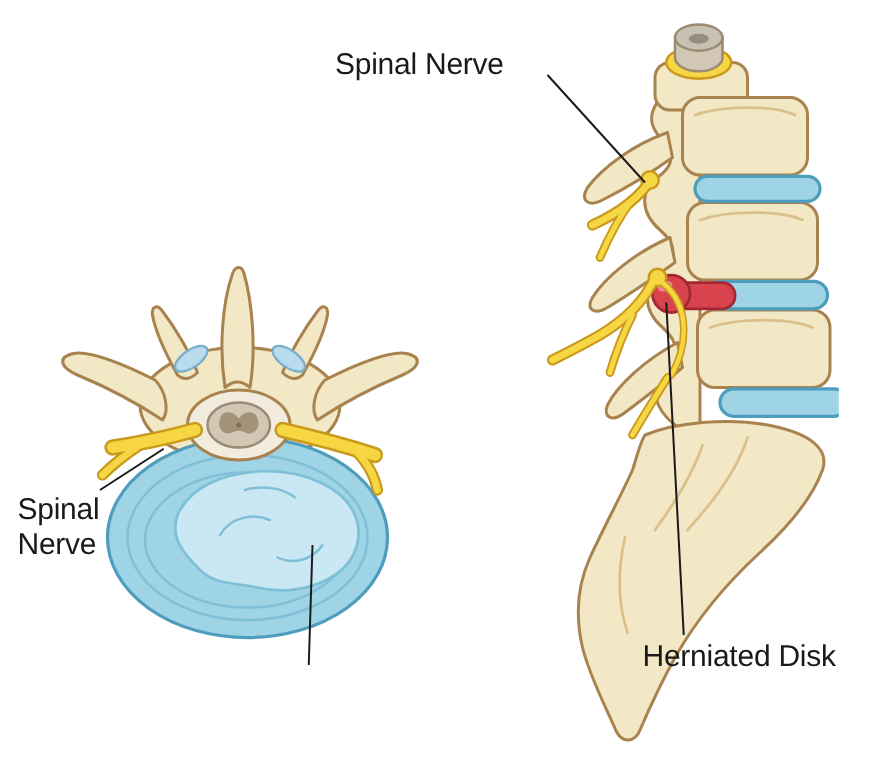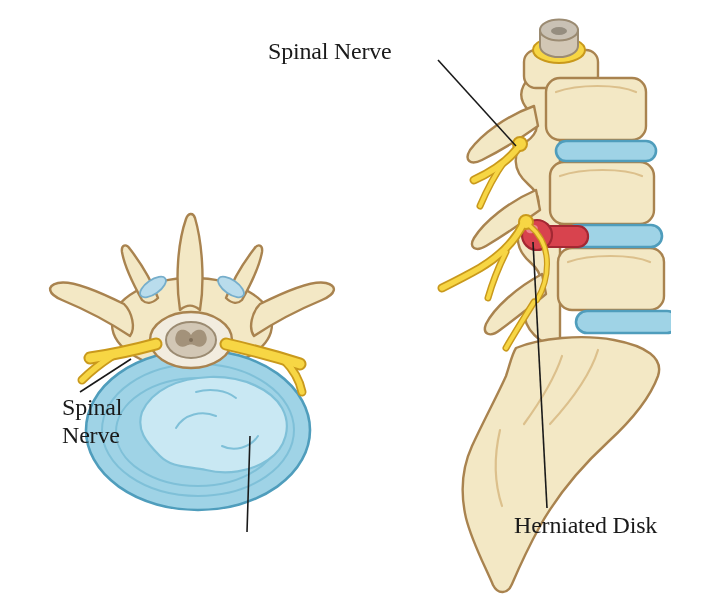--- a/index.html
+++ b/index.html
@@ -1,35 +1,35 @@
 <!DOCTYPE html>
 <html style="--background: #ffffff; --ink: #1a1a1a; --bone: #f3e8c5; --bone-outline: #a9834f; --bone-shadow: #dcc08c; --canal: #f2ecdf; --cord-gray: #d2c7b5; --cord-gray-dark: #9b8b72; --gray-matter: #a3927a; --facet-blue: #b9dcec; --disk-blue: #9fd3e6; --disk-blue-mid: #7fc0d8; --disk-blue-light: #c9e8f3; --disk-blue-dark: #4f9dbc; --nerve-yellow: #f7d644; --nerve-outline: #c9991c; --herniation-red: #d8434e; --herniation-red-dark: #a32833;"><head>
 <meta charset="utf-8">
 <style>
   html, body { margin: 0; padding: 0; background: var(--background, #ffffff); }
   .figure {
     position: relative;
     width: 671px;
     height: 607px;
     background: var(--background, #ffffff);
-    font-family: Liberation Serif, serif;
+    font-family: Liberation Sans, sans-serif;
     overflow: hidden;
   }
   .figure svg { position: absolute; left: 0; top: 0; }
 
   .label {
     position: absolute;
     color: var(--ink, #1a1a1a);
     font-size: 24px;
     line-height: 1.15;
     letter-spacing: -0.2px;
     white-space: pre-line;
   }
   .label-spinal-nerve-top   { left: 268px; top: 38px; }
-  .label-spinal-nerve-left  { left: 14px;  top: 394px; margin-left: 48px; }
+  .label-spinal-nerve-left  { left: 14px;  top: 394px; }
   .label-herniated-axial    { left: 196px; top: 538px; }
   .label-herniated-lateral  { left: 514px; top: 512px; }
 
   
   .bone   { fill: var(--bone, #f3e8c5); stroke: var(--bone-outline, #a9834f); stroke-width: 2.4; stroke-linejoin: round; }
   .bone-line { fill: none; stroke: var(--bone-shadow, #dcc08c); stroke-width: 2.2; stroke-linecap: round; }
   .disk   { fill: var(--disk-blue, #9fd3e6); stroke: var(--disk-blue-dark, #4f9dbc); stroke-width: 2.6; }
   .disk-ring { fill: none; stroke: var(--disk-blue-mid, #7fc0d8); stroke-width: 2; }
   .nucleus { fill: var(--disk-blue-light, #c9e8f3); stroke: var(--disk-blue-mid, #7fc0d8); stroke-width: 2.2; stroke-linejoin: round; }
   .nucleus-line { fill: none; stroke: var(--disk-blue-mid, #7fc0d8); stroke-width: 2; stroke-linecap: round; }

